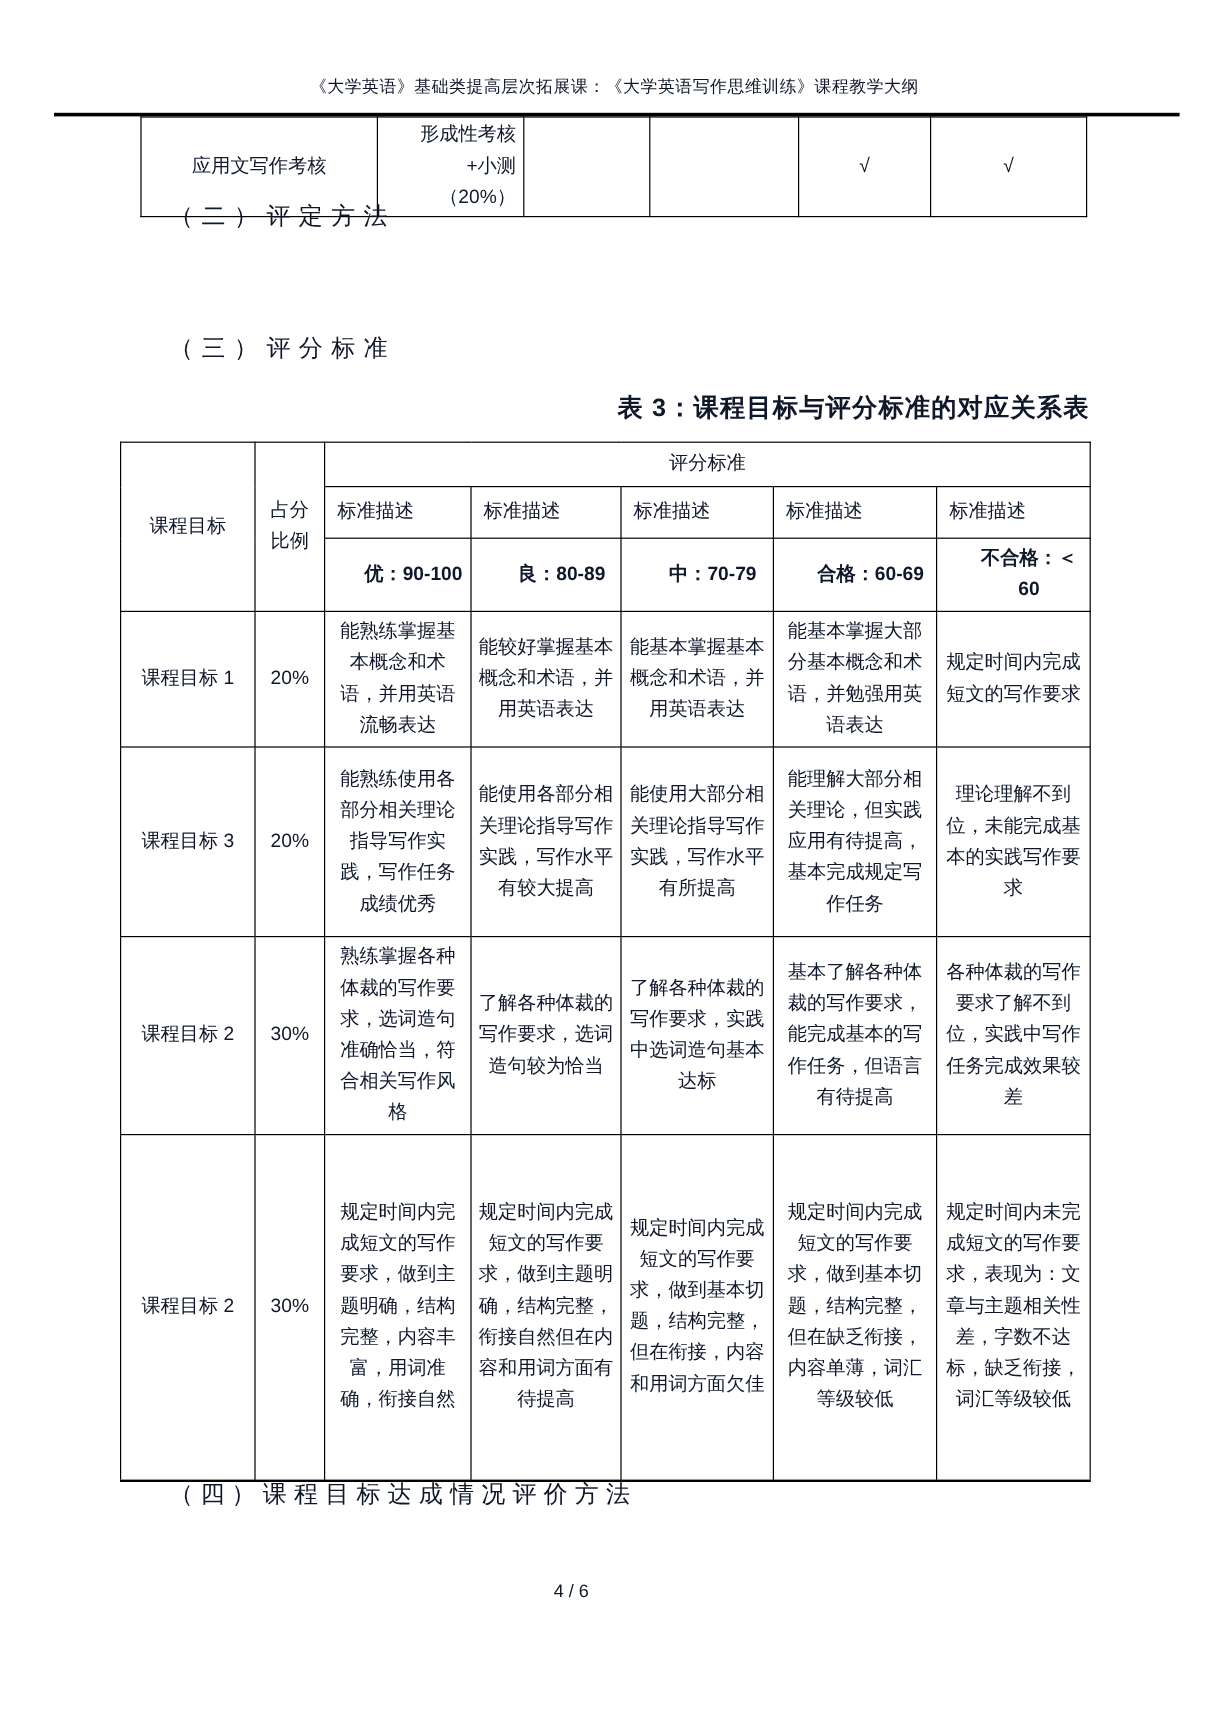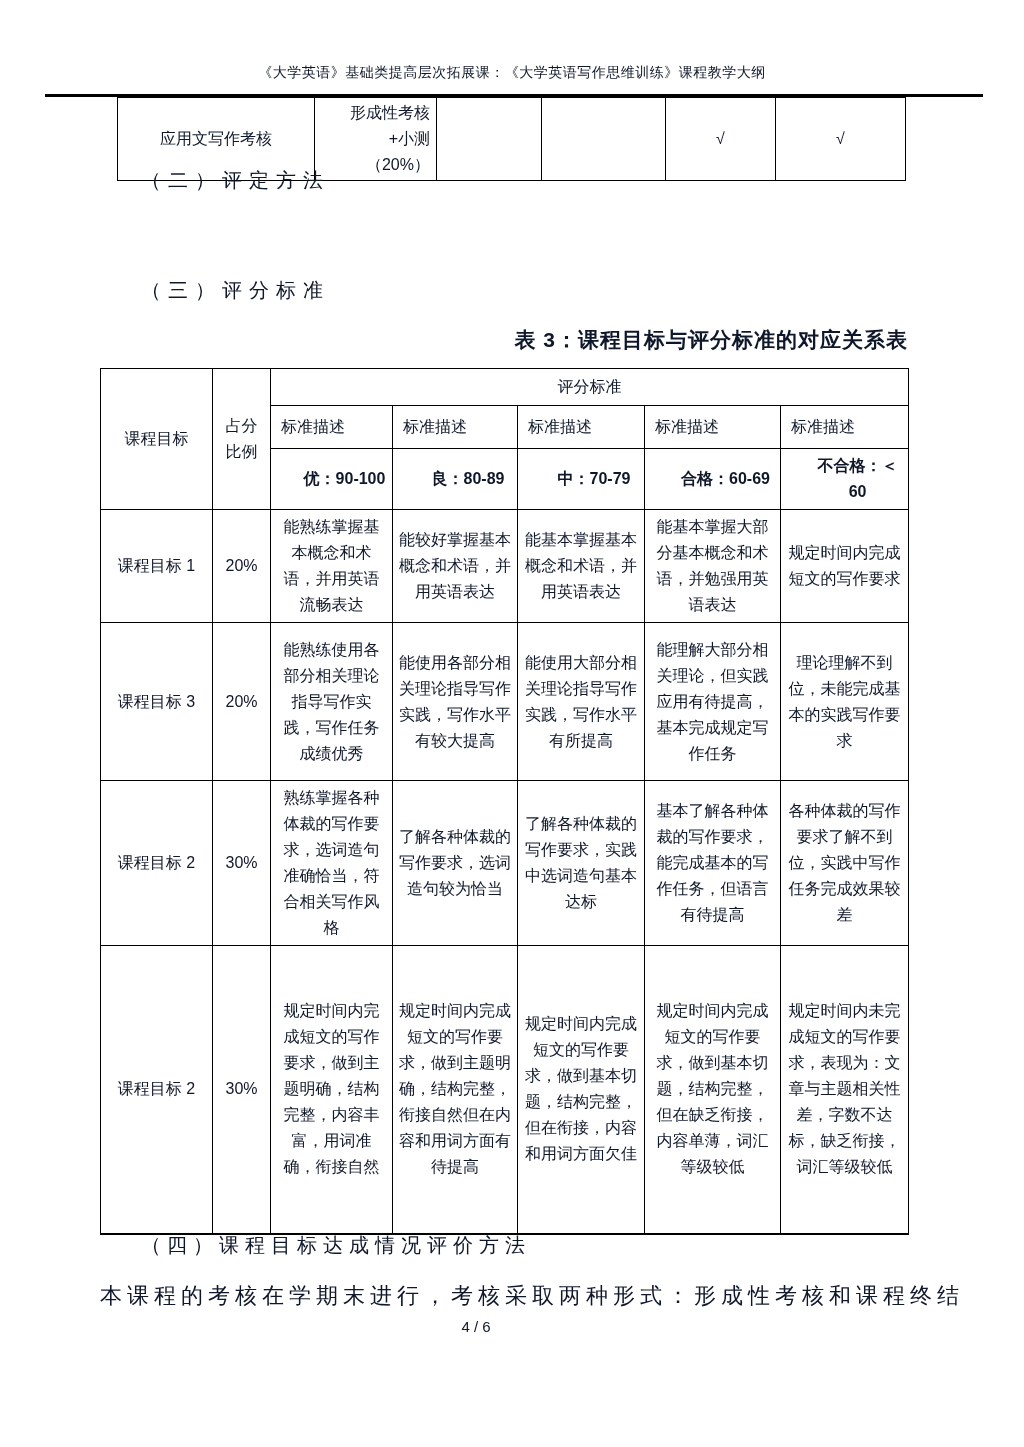--- a/index.html
+++ b/index.html
@@ -130,16 +130,15 @@
       <td>规定时间内完成短文的写作要求，做到主题明确，结构完整，内容丰富，用词准确，衔接自然</td>
       <td>规定时间内完成短文的写作要求，做到主题明确，结构完整，衔接自然但在内容和用词方面有待提高</td>
       <td>规定时间内完成短文的写作要求，做到基本切题，结构完整，但在衔接，内容和用词方面欠佳</td>
       <td>规定时间内完成短文的写作要求，做到基本切题，结构完整，但在缺乏衔接，内容单薄，词汇等级较低</td>
       <td>规定时间内未完成短文的写作要求，表现为：文章与主题相关性差，字数不达标，缺乏衔接，词汇等级较低</td>
     </tr>
   </tbody>
     </table>
 
   <div class="h2 s4">（四）课程目标达成情况评价方法</div>
-  <div class="para2">本课程的考核在学期末进行，考核采取两种形式：形成性考核和课程终结</div>
   <div class="footer">4 / 6</div>
 
 </div>
 
 </body></html>

